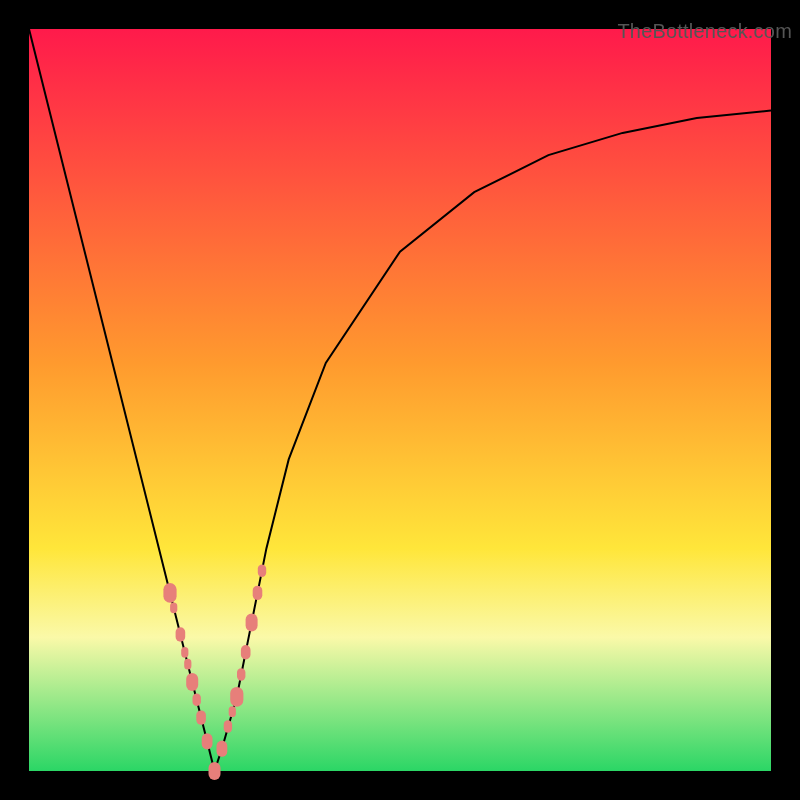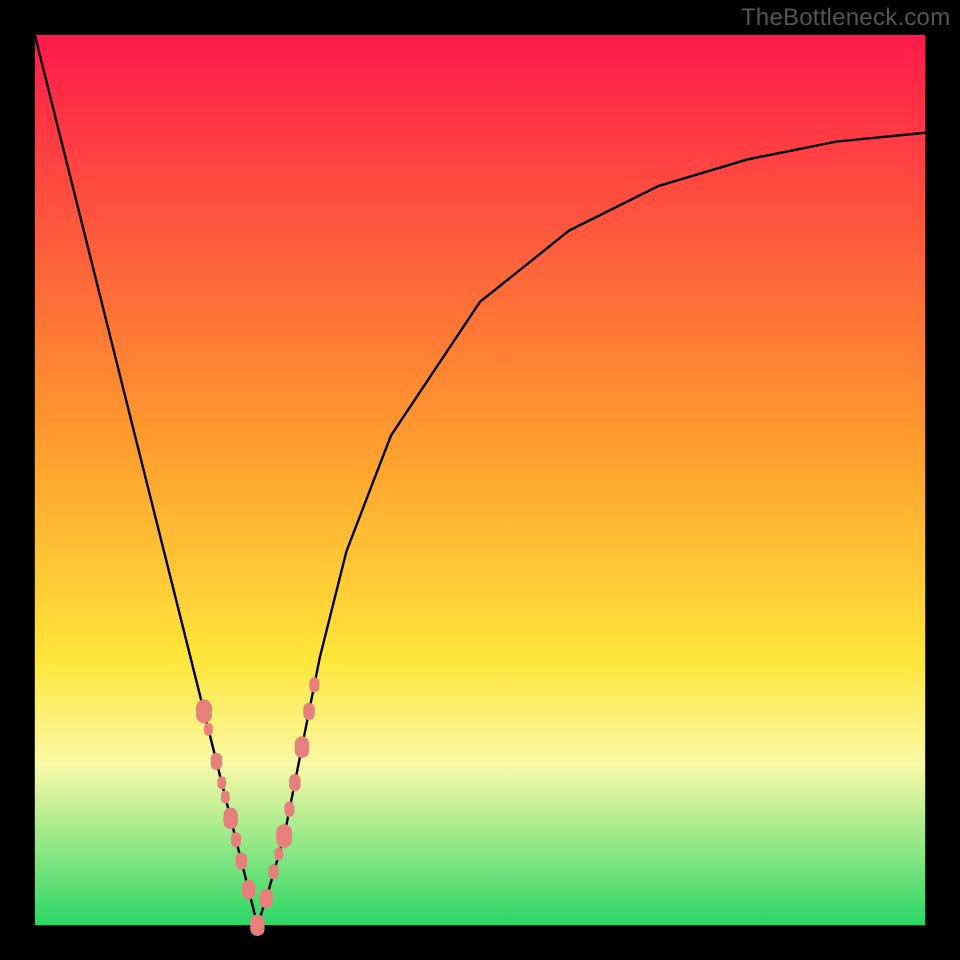--- a/index.html
+++ b/index.html
@@ -28,21 +28,21 @@
       to bottom,
       var(--c-top) 0%,
       var(--c-orange) 45%,
       var(--c-yellow) 70%,
       var(--c-lightyellow) 82%,
       var(--c-green) 100%
     );
   }
   .watermark {
     position: absolute;
-    top: 4px;
+    top: 20px;
     right: 8px;
     color: #555;
     font-size: 20px;
     font-weight: 500;
     letter-spacing: 0.2px;
     user-select: none;
   }
   svg.curve {
     position: absolute;
     left: 0;

